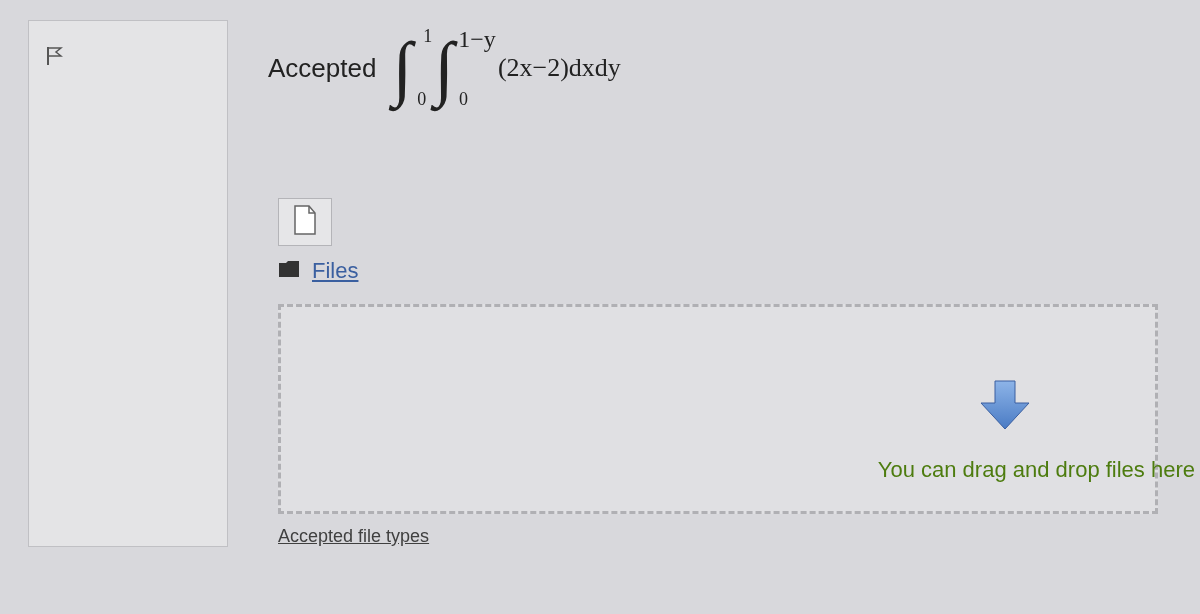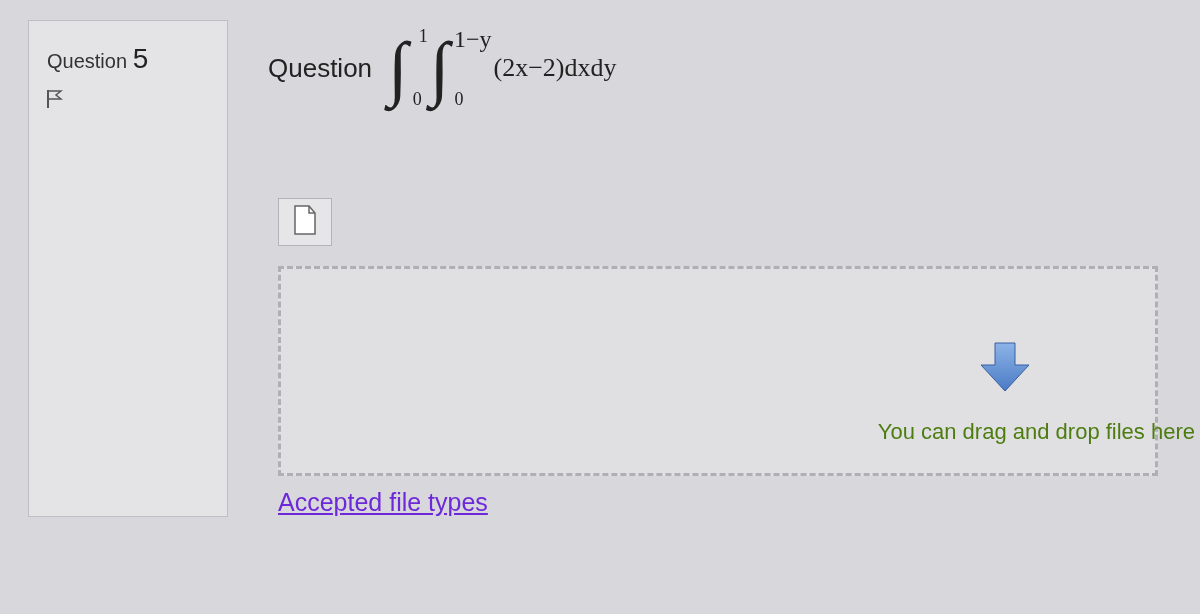--- a/index.html
+++ b/index.html
@@ -157,48 +157,44 @@
     .drop-text {
       position: absolute;
       bottom: 28px;
       right: -40px;
       font-size: 22px;
       color: #4d7c0f;
       white-space: nowrap;
     }
     .accepted {
       margin-top: 12px;
-      font-size: 25px;
-      color: #6d28d9;
+      font-size: 18px;
+      color: #404040;
       text-decoration: underline;
       cursor: pointer;
     }
   </style>
 </head>
 <body>
 
 <div class="page-wrap">
   <div class="sidebar">
-    <div class="row">
-      <span class="q-label">Question</span>
-      <span class="q-num">5</span>
-    </div>
     <div class="flag-row">
       <span class="flag-icon">
         <svg width="16" height="18" viewBox="0 0 16 18">
           <path d="M1 0 L1 18" stroke="#555" stroke-width="2"></path>
           <path d="M1 1 L14 1 L9 5 L14 9 L1 9 Z" fill="none" stroke="#555" stroke-width="1.5"></path>
         </svg>
       </span>
     </div>
   </div>
 
   <div class="main">
     <div class="prompt">
-      <span>Question</span>
+      <span>Accepted</span>
       <span class="math">
         <span class="integral">
           <span class="int-sym">∫</span>
           <span class="int-upper">1</span>
           <span class="int-lower">0</span>
         </span>
         <span class="integral" style="margin-left:18px">
           <span class="int-sym">∫</span>
           <span class="int-upper2">1−y</span>
           <span class="int-lower2">0</span>
@@ -210,20 +206,28 @@
     </div>
 
     <div class="file-area">
       <div class="file-toolbar">
         <span>
           <svg width="24" height="30" viewBox="0 0 24 30">
             <path d="M2 1 L16 1 L22 8 L22 29 L2 29 Z" fill="#fff" stroke="#666" stroke-width="1.5"></path>
             <path d="M16 1 L16 8 L22 8" fill="none" stroke="#666" stroke-width="1.5"></path>
           </svg>
         </span>
+      </div>
+      <div class="files-link-row">
+        <span>
+          <svg width="22" height="18" viewBox="0 0 22 18">
+            <path d="M1 3 L8 3 L10 1 L21 1 L21 17 L1 17 Z" fill="#333"></path>
+          </svg>
+        </span>
+        <span class="files-link">Files</span>
       </div>
       <div class="dropzone">
         <span class="drop-arrow">
           <svg width="60" height="56" viewBox="0 0 60 56">
             <defs>
               <linearGradient id="g1" x1="0" y1="0" x2="0" y2="1">
                 <stop offset="0" stop-color="#8db4e8"></stop>
                 <stop offset="1" stop-color="#4a7bc4"></stop>
               </linearGradient>
             </defs>

